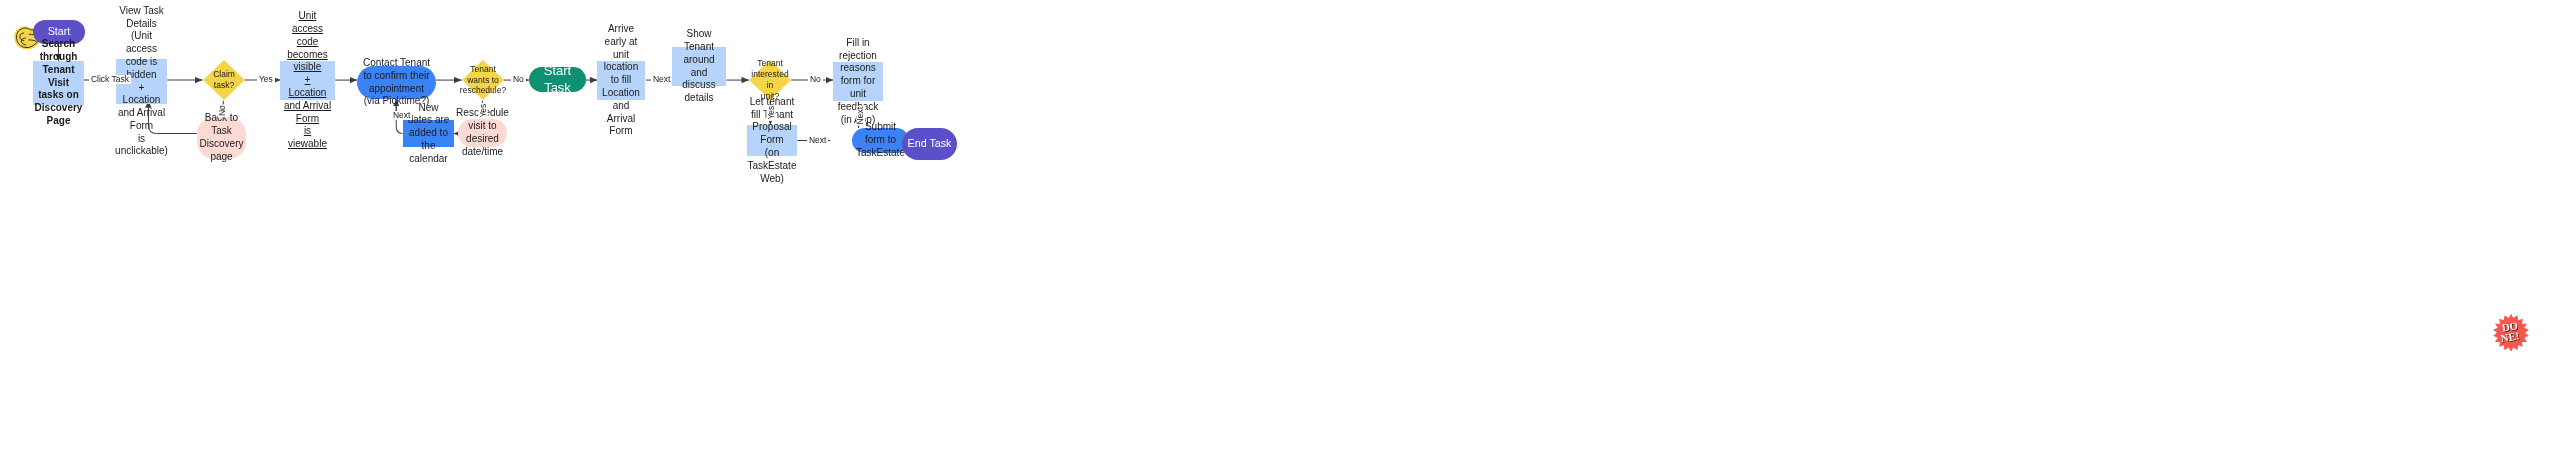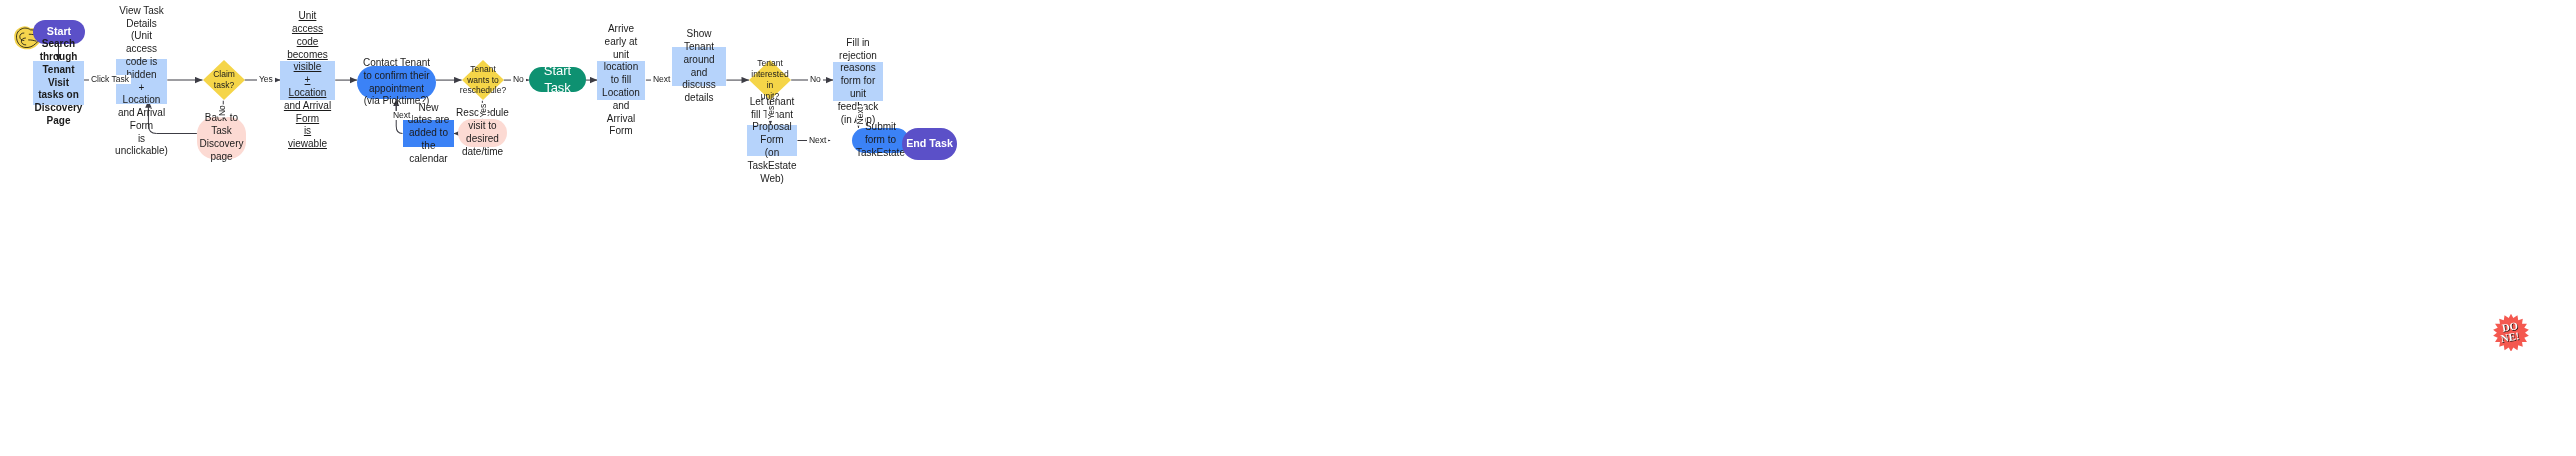--- a/index.html
+++ b/index.html
@@ -37,21 +37,21 @@
     color: #1b1b1b;
     white-space: pre-line;
     padding: 2.5px 3.8px;
   }
   .node.blue     { background: #b6d3fb; }
   .node.lavender { background: #3b82f6; }
   .node.pink     { background: #fcdad3; border-radius: 17px; }
   .node.terminal {
     background: #5b50c8;
     color: #ffffff;
-    font-weight: bold;
+    font-weight: normal;
     font-size: 10.7px;
     border-radius: 28px;
   }
   .node.green {
     background: #0e9171;
     color: #ffffff;
     font-size: 13px;
     border-radius: 26.4px;
   }
   .node.stadium   { border-radius: 26.4px; }

